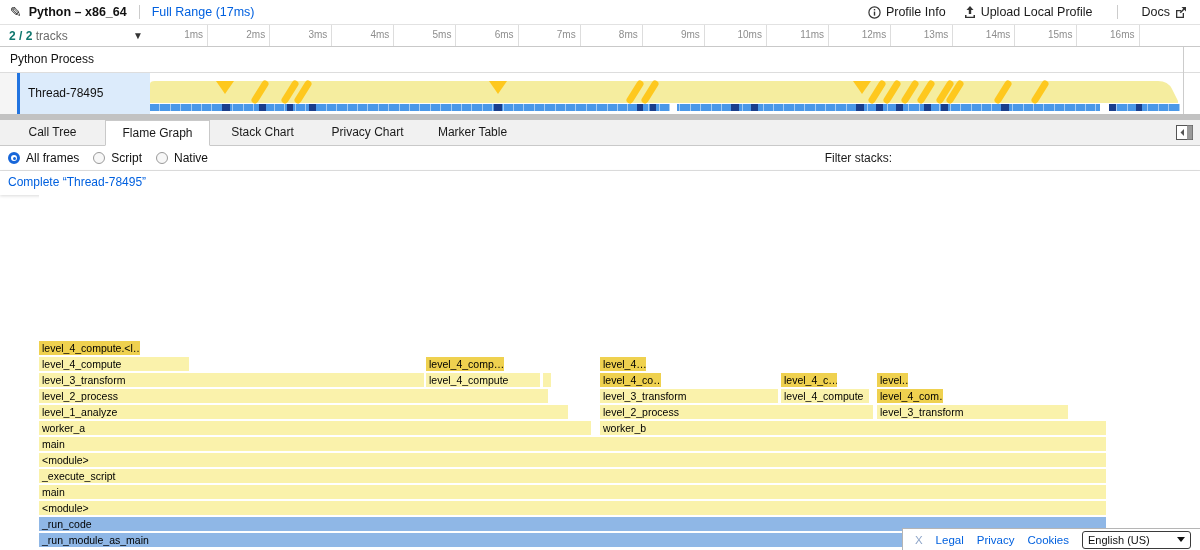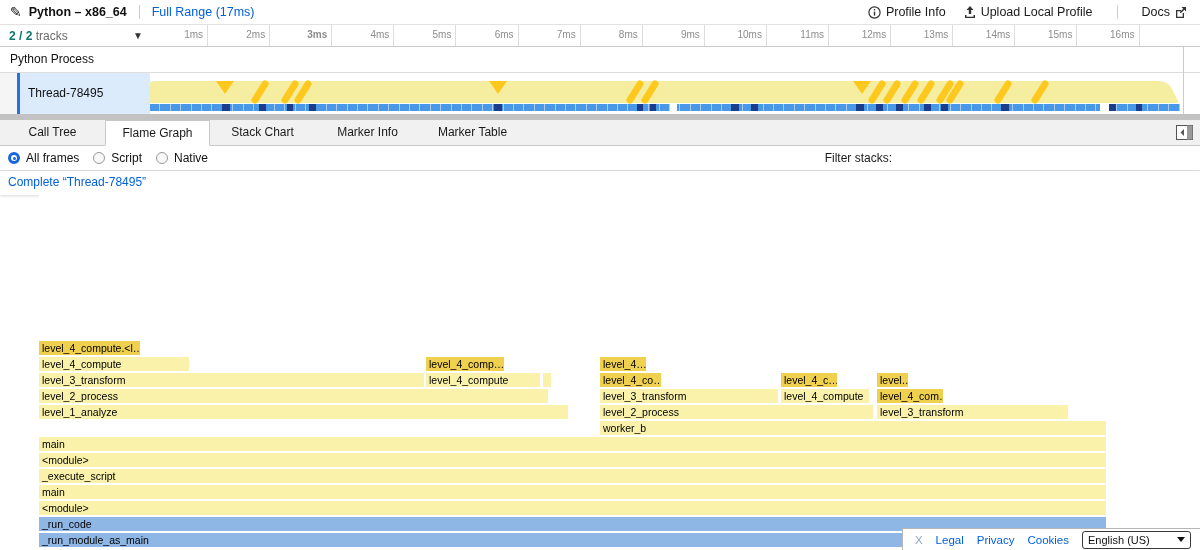--- a/index.html
+++ b/index.html
@@ -127,21 +127,21 @@
 
   <div class="abs" id="rulerrow">
     <span class="abs" id="trackcount">
       <b>2 / 2</b>
       <span class="word">tracks</span>
     </span>
     <span class="abs" id="trackdd">▼</span>
     <div class="abs" id="ruler">
         <div class="rcell" style="width: 58.1px;">1ms</div>
         <div class="rcell" style="width: 62.1px;">2ms</div>
-        <div class="rcell" style="width: 62.1px; font-weight: bold;">3ms</div>
+        <div class="rcell" style="width: 62.1px;">3ms</div>
         <div class="rcell" style="width: 62.1px;">4ms</div>
         <div class="rcell" style="width: 62.1px;">5ms</div>
         <div class="rcell" style="width: 62.1px;">6ms</div>
         <div class="rcell" style="width: 62.1px;">7ms</div>
         <div class="rcell" style="width: 62.1px;">8ms</div>
         <div class="rcell" style="width: 62.1px;">9ms</div>
         <div class="rcell" style="width: 62.1px;">10ms</div>
         <div class="rcell" style="width: 62.1px;">11ms</div>
         <div class="rcell" style="width: 62.1px;">12ms</div>
         <div class="rcell" style="width: 62.1px;">13ms</div>
@@ -205,21 +205,21 @@
   <div class="abs" id="vpborder"></div>
 
   <div class="abs" id="grayband"></div>
 
   <div class="abs" id="tabbar">
     <div class="tabfill" style="flex:none;width:0;"></div>
     <div style="display:flex;" id="tabstrip">
         <div class="tab">Call Tree</div>
         <div class="tab active">Flame Graph</div>
         <div class="tab">Stack Chart</div>
-        <div class="tab">Marker Info</div>
+        <div class="tab">Privacy Chart</div>
         <div class="tab">Marker Table</div>
       </div>
     <div class="tabfill">
       <span id="sidebarbtn">
         <svg width="17" height="15" viewBox="0 0 17 15">
             <rect x="0.5" y="0.5" width="16" height="14" fill="#fff" stroke="#555"></rect>
             <rect x="11" y="0.5" width="5.5" height="14" fill="#9a9a9a"></rect>
             <path d="M8 4 L4.5 7.5 L8 11 Z" fill="#555"></path>
           </svg>
       </span>
@@ -261,20 +261,21 @@
       <div class="blk g" style="left: 561px; top: 178px; width: 62px;">level_4_co…</div>
       <div class="blk g" style="left: 742px; top: 178px; width: 57px;">level_4_c…</div>
       <div class="blk g" style="left: 838px; top: 178px; width: 32px;">level…</div>
       <div class="blk p" style="left: 0px; top: 194px; width: 510px;">level_2_process</div>
       <div class="blk p" style="left: 561px; top: 194px; width: 179px;">level_3_transform</div>
       <div class="blk p" style="left: 742px; top: 194px; width: 89px;">level_4_compute</div>
       <div class="blk g" style="left: 838px; top: 194px; width: 67px;">level_4_com…</div>
       <div class="blk p" style="left: 0px; top: 210px; width: 530px;">level_1_analyze</div>
       <div class="blk p" style="left: 561px; top: 210px; width: 274px;">level_2_process</div>
       <div class="blk p" style="left: 838px; top: 210px; width: 192px;">level_3_transform</div>
+      <div class="blk p" style="left: 0px; top: 226px; width: 553px;">worker_a</div>
       <div class="blk p" style="left: 561px; top: 226px; width: 507px;">worker_b</div>
       <div class="blk p" style="left: 0px; top: 242px; width: 1068px;">main</div>
       <div class="blk p" style="left: 0px; top: 258px; width: 1068px;">&lt;module&gt;</div>
       <div class="blk p" style="left: 0px; top: 274px; width: 1068px;">_execute_script</div>
       <div class="blk p" style="left: 0px; top: 290px; width: 1068px;">main</div>
       <div class="blk p" style="left: 0px; top: 306px; width: 1068px;">&lt;module&gt;</div>
       <div class="blk b" style="left: 0px; top: 322px; width: 1068px;">_run_code</div>
       <div class="blk b" style="left: 0px; top: 338px; width: 1068px;">_run_module_as_main</div>
     </div>
 

